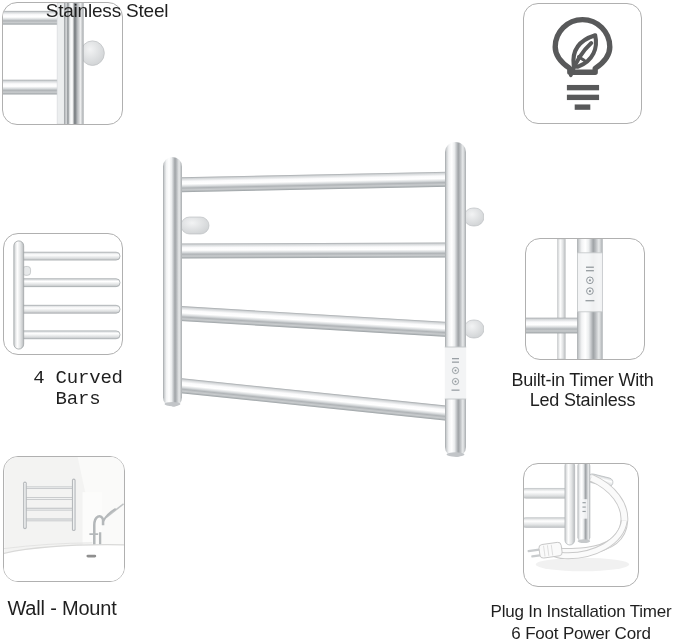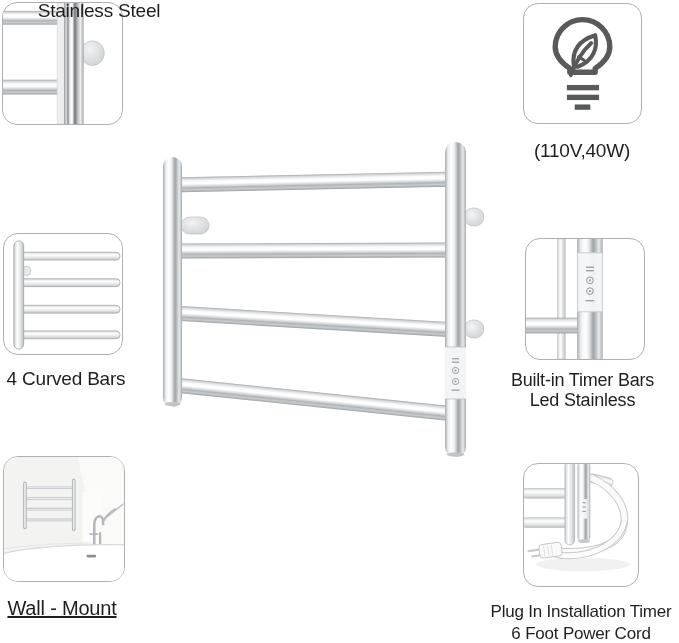--- a/index.html
+++ b/index.html
@@ -11,25 +11,25 @@
   .thumb{
     position:absolute;background:#ffffff;
     border:1.5px solid #b0b0b0;border-radius:15px;
     overflow:hidden;box-sizing:border-box;
   }
   .thumb svg{display:block;width:100%;height:100%;}
   .label{
     position:absolute;text-align:center;color:#1f1f1f;
     font-size:19px;line-height:21px;letter-spacing:-0.2px;
   }
-  .label-tl{left:0;top:141;width:126px;padding-left:36px;}
+  .label-tl{left:8px;top:141;width:126px;padding-left:36px;}
   .label-tr{left:508px;top:140px;width:148px;}
-  .label-ml{left:2px;top:368px;width:128px;}
+  .label-ml{left:14px;top:368px;width:128px;font-family:Liberation Mono, monospace;}
   .label-mr{left:500px;top:370px;width:165px;font-size:18px;line-height:20px;}
-  .label-bl{left:0;top:598px;width:124px;font-size:20px;text-decoration:underline;}
+  .label-bl{left:0;top:598px;width:124px;font-size:20px;}
   .label-br{left:487px;top:601px;width:188px;font-size:17px;line-height:22px;}
   .product{position:absolute;left:152px;top:130px;width:332px;height:334px;}
   .product svg{display:block;width:100%;height:100%;}
 </style>
 </head>
 <body>
 
 <svg width="0" height="0" style="position:absolute" aria-hidden="true">
   <defs>
     <linearGradient id="chromeV" x1="0" y1="0" x2="1" y2="0">
@@ -100,21 +100,20 @@
     <path d="M 47 70 L 47 66 C 38 60, 32 52, 32 44 A 28 28 0 1 1 88 44 C 88 52, 82 60, 73 66 L 73 70 Z" fill="none" stroke="#58595a" stroke-width="5.5" stroke-linejoin="round"></path>
     <path d="M 51 63 C 49 47, 57 37, 73 32 C 76 45, 71 58, 56 64 C 54 64.5, 52 64, 51 63 Z" fill="none" stroke="#58595a" stroke-width="4.2" stroke-linejoin="round"></path>
     <path d="M 48 73 C 52 62, 58 50, 69 40" fill="none" stroke="#58595a" stroke-width="4" stroke-linecap="round"></path>
     <path d="M 56 54 L 62 58" fill="none" stroke="#58595a" stroke-width="3.2" stroke-linecap="round"></path>
     <rect x="44" y="83" width="33" height="5.5" fill="#58595a"></rect>
     <rect x="44" y="93" width="33" height="5.5" fill="#58595a"></rect>
     <rect x="52" y="103" width="16" height="5.5" fill="#58595a"></rect>
   </svg>
 </div>
 <div class="label label-tr">
-  <div>(110V,40W)</div>
 </div>
 
 <div class="thumb" style="left:3px;top:233px;width:120px;height:122px">
   <svg viewBox="0 0 120 122">
     <rect x="19" y="33" width="8" height="9" rx="3" fill="#e7e9ea" stroke="#b5b9bb" stroke-width="0.7"></rect>
     <rect x="15" y="18.5" width="103" height="8" rx="4" fill="url(#tubeLite)" stroke="#a5a9ac" stroke-width="0.8"></rect>
     <rect x="15" y="45.5" width="103" height="8" rx="4" fill="url(#tubeLite)" stroke="#a5a9ac" stroke-width="0.8"></rect>
     <rect x="15" y="72.5" width="103" height="8" rx="4" fill="url(#tubeLite)" stroke="#a5a9ac" stroke-width="0.8"></rect>
     <rect x="15" y="98.5" width="103" height="8" rx="4" fill="url(#tubeLite)" stroke="#a5a9ac" stroke-width="0.8"></rect>
     <rect x="10" y="7" width="10" height="110" rx="5" fill="url(#tubeLiteV)" stroke="#9fa3a6" stroke-width="0.8"></rect>
@@ -135,21 +134,21 @@
       <rect x="61" y="31.5" width="8" height="1.4" fill="#9aa0a4"></rect>
       <circle cx="65" cy="42" r="3.4" fill="none" stroke="#8f969b" stroke-width="1"></circle>
       <circle cx="65" cy="42" r="1.1" fill="#8f969b"></circle>
       <circle cx="65" cy="53" r="3.4" fill="none" stroke="#8f969b" stroke-width="1"></circle>
       <circle cx="65" cy="53" r="1.1" fill="#8f969b"></circle>
       <rect x="60.5" y="62" width="9" height="1.4" fill="#9aa0a4"></rect>
     </g>
   </svg>
 </div>
 <div class="label label-mr">
-  <div>Built-in Timer Bars</div>
+  <div>Built-in Timer With</div>
   <div>Led Stainless</div>
 </div>
 
 <div class="thumb" style="left:3px;top:456px;width:122px;height:126px">
   <svg viewBox="0 0 122 127">
     <rect x="0" y="0" width="122" height="127" fill="#f3f3f2"></rect>
     <polygon points="75,0 122,0 122,98 96,98" fill="#fafaf9"></polygon>
     <rect x="80" y="36" width="20" height="62" fill="#fcfcfb"></rect>
     <g>
       <line x1="21" y1="31.5" x2="71" y2="31.5" stroke="#bcbfc2" stroke-width="2.8"></line>

